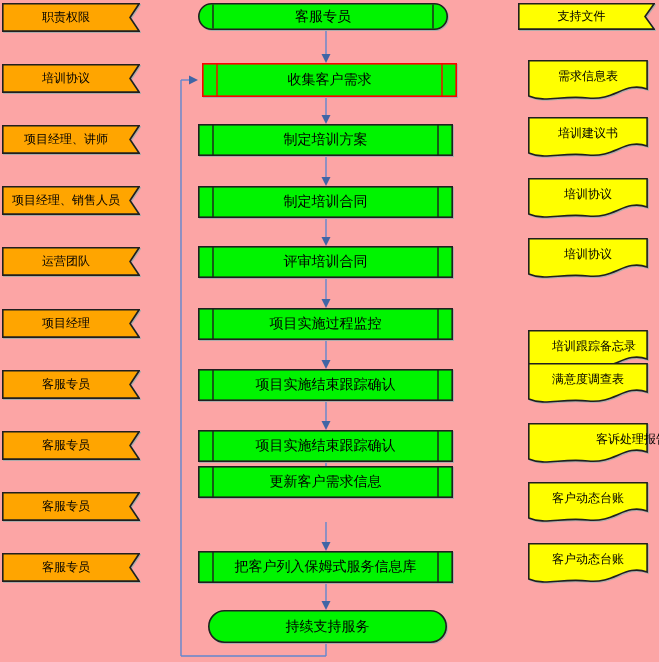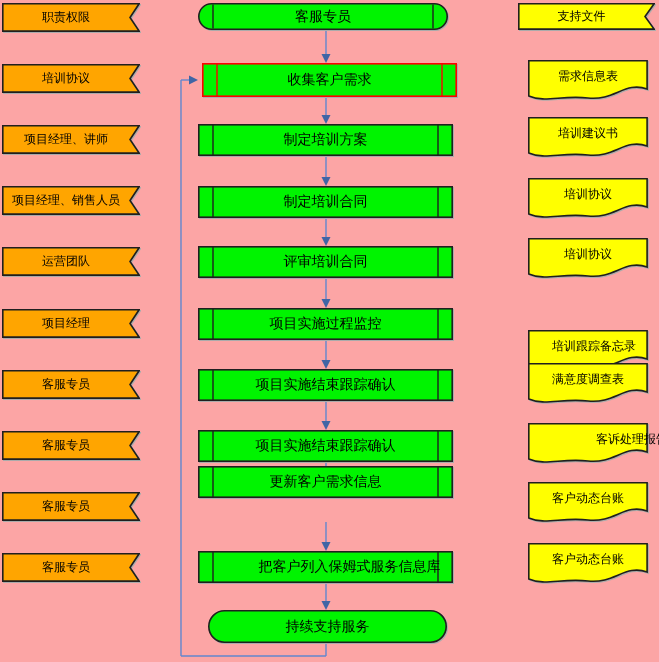--- a/index.html
+++ b/index.html
@@ -207,21 +207,21 @@
           <line x1="240" y1="1" x2="240" y2="31" stroke="#1F1F1F" stroke-width="1.4"></line>
         </svg>
         <div class="label process-label" style="line-height: 32px;">更新客户需求信息</div>
       </div>
       <div class="shape" style="left: 198px; top: 551px; width: 255px; height: 32px;">
         <svg width="255" height="32" viewBox="0 0 255 32">
           <rect x="0.8" y="0.8" width="253.4" height="30.4" fill="#00F400" stroke="#1F1F1F" stroke-width="1.6"></rect>
           <line x1="15" y1="1" x2="15" y2="31" stroke="#1F1F1F" stroke-width="1.4"></line>
           <line x1="240" y1="1" x2="240" y2="31" stroke="#1F1F1F" stroke-width="1.4"></line>
         </svg>
-        <div class="label process-label" style="line-height: 32px; margin-left: 24px;">把客户列入保姆式服务信息库</div>
+        <div class="label process-label" style="line-height: 32px;">把客户列入保姆式服务信息库</div>
       </div>
       <div class="shape" style="left: 208px; top: 610px; width: 239px; height: 33px;">
         <svg width="239" height="33" viewBox="0 0 239 33">
           <rect x="0.8" y="0.8" width="237.4" height="31.4" rx="15.7" ry="15.7" fill="#00F400" stroke="#1F1F1F" stroke-width="1.6"></rect>
         </svg>
         <div class="label process-label" style="line-height: 33px;">持续支持服务</div>
       </div>
       <div class="shape" style="left: 518px; top: 3px; width: 137px; height: 27px;">
         <svg width="137" height="27" viewBox="0 0 137 27">
           <polygon points="0.8,0.8 136.1,0.8 127,13.5 136.1,26.1 0.8,26.1" fill="#FFFF00" stroke="#1F1F1F" stroke-width="1.6"></polygon>

